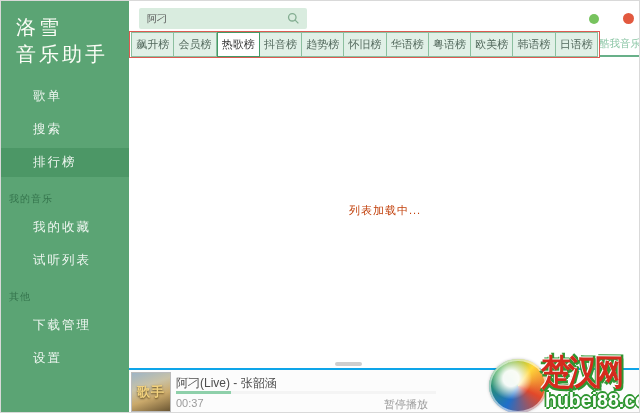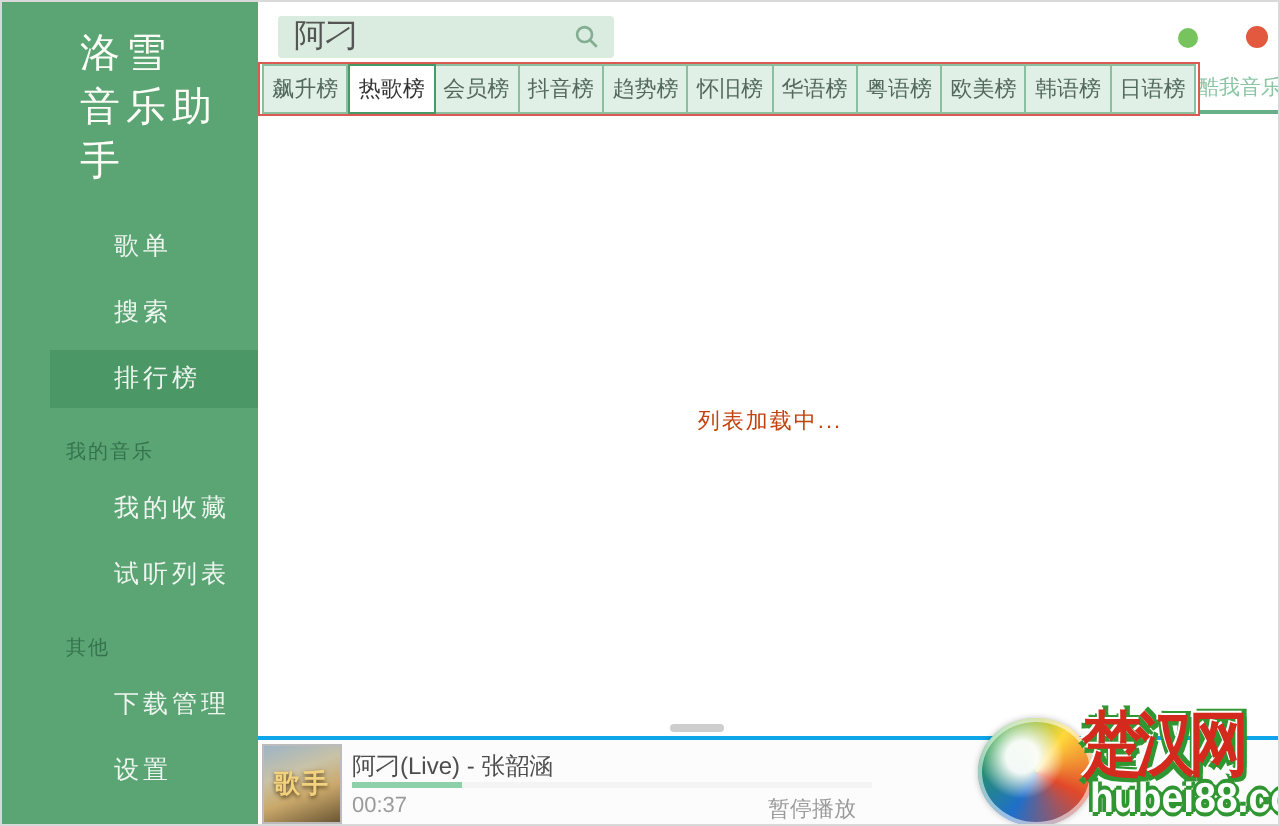--- a/index.html
+++ b/index.html
@@ -3,39 +3,39 @@
 <meta charset="utf-8">
 <style>
   * { margin:0; padding:0; box-sizing:border-box; }
   html,body { width:640px; height:413px; }
   body { font-family:"Liberation Sans","DejaVu Sans",sans-serif; background:#fff; }
   #app { position:relative; width:640px; height:413px; overflow:hidden; background:#fff;
          border:1px solid #d9d9d9; }
 
   
   .sidebar { position:absolute; left:0; top:0; width:128px; height:413px;
-             background:var(--sidebar-green,#5ba474);padding-left:24px; }
+             background:var(--sidebar-green,#5ba474); }
   .logo { padding:13px 0 0 15px; color:#fbfdf6; font-size:20px; line-height:27px;
           letter-spacing:3px; font-weight:500; }
   .sb-nav { margin-top:14px; }
   .sb-section-label { padding:0 0 3px 8px; margin-top:15px; font-size:10px;
                       color:rgba(8,60,32,.48); letter-spacing:1px; }
   .sb-item { padding:6px 0 6px 32px; font-size:12.5px; color:#eef6f0; cursor:pointer;
              letter-spacing:2px; margin:4px 0; }
   .sb-item.active { background:var(--sidebar-active,#4c9766); }
 
   
   .content { position:absolute; left:128px; top:0; width:512px; height:413px; background:#fff; }
 
   
   .hdr { position:relative; height:30px; background:#fff; }
   .search-box { position:absolute; left:10px; top:7px; width:168px; height:21px;
                 background:#d9ecdf; border-radius:2px; display:flex; align-items:center; }
   .search-box input { flex:1; min-width:0; background:transparent; border:none; outline:none;
-                      font-size:16px; color:#555; padding:0 4px 0 8px;
+                      font-size:10px; color:#555; padding:0 4px 0 8px;
                       font-family:"Liberation Sans","DejaVu Sans",sans-serif; }
   .search-ic { width:13px; height:13px; margin-right:7px; flex:0 0 auto; }
   .win-dot { position:absolute; border-radius:50%; cursor:pointer; }
   .dot-min { left:460px; top:13px; width:10px; height:10px; background:var(--min-color,#77c35e); }
   .dot-close { left:494px; top:12px; width:11px; height:11px; background:var(--close-color,#e2593f); }
 
   
   .tabs { position:absolute; left:2px; top:31px; width:467px; height:25px; display:flex; }
   .tab { flex:1; display:flex; align-items:center; justify-content:center; font-size:11px;
          color:#53695d; background:var(--tab-bg,#e1f0e7);
@@ -124,22 +124,22 @@
           <circle cx="6.5" cy="6.5" r="4.6" fill="none" stroke="#83ad91" stroke-width="1.6"></circle>
           <line x1="10" y1="10" x2="14" y2="14" stroke="#83ad91" stroke-width="1.6"></line>
         </svg>
       </div>
       <span class="win-dot dot-min"></span>
       <span class="win-dot dot-close"></span>
     </div>
 
     <div class="tabs">
         <div class="tab">飙升榜</div>
+        <div class="tab">会员榜</div>
         <div class="tab active">热歌榜</div>
-        <div class="tab">会员榜</div>
         <div class="tab">抖音榜</div>
         <div class="tab">趋势榜</div>
         <div class="tab">怀旧榜</div>
         <div class="tab">华语榜</div>
         <div class="tab">粤语榜</div>
         <div class="tab">欧美榜</div>
         <div class="tab">韩语榜</div>
         <div class="tab">日语榜</div>
       </div>
     <div class="annotation-box"></div>

